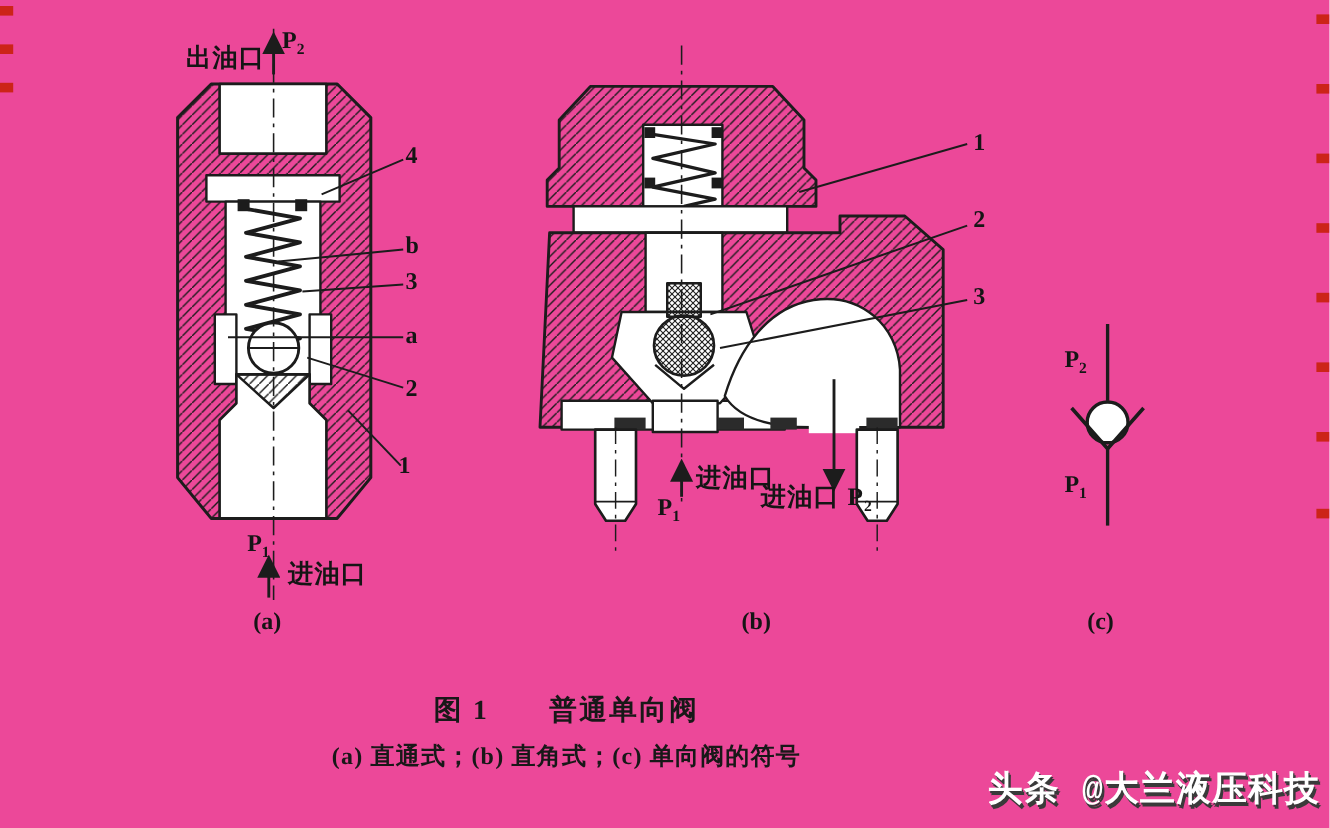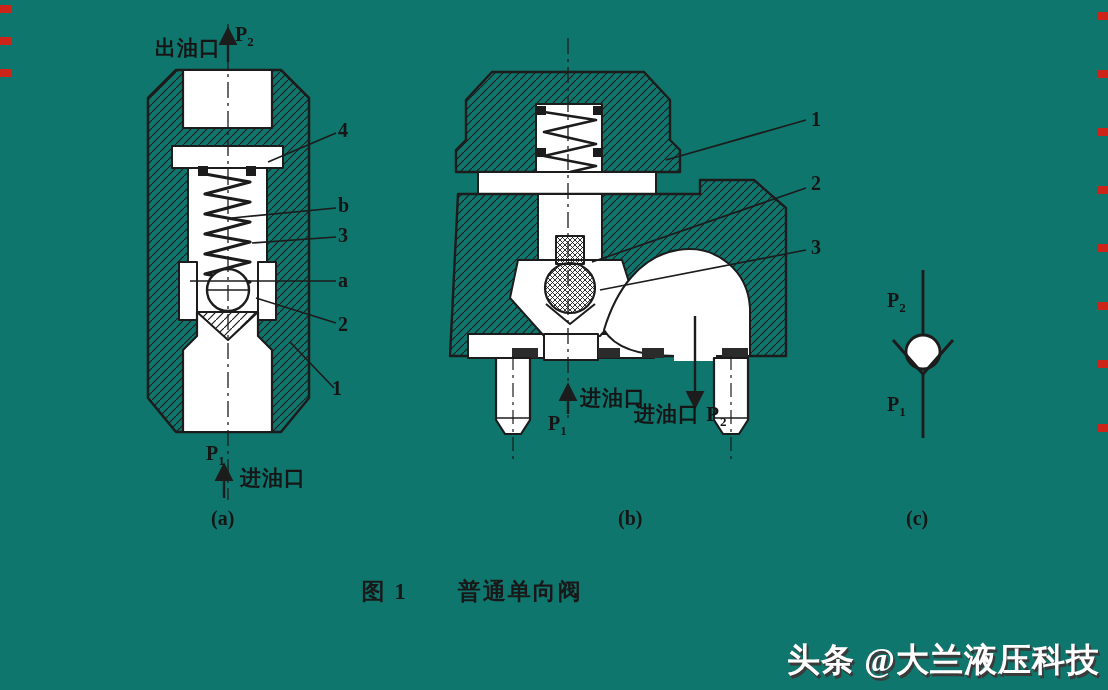--- a/index.html
+++ b/index.html
@@ -1,28 +1,28 @@
 <!DOCTYPE html>
 <html><head>
 <meta charset="utf-8">
 <style>
   html,body{margin:0;padding:0;background:#fff;}
-  #stage{position:relative;width:1108px;height:690px;background:#0f766e;overflow:hidden;
+  #stage{position:relative;width:1108px;height:690px;background:#ec4899;overflow:hidden;
          font-family:"Liberation Serif","DejaVu Serif",serif;color:#1c1c1c;}
   svg{position:absolute;left:0;top:0;}
   .lbl{position:absolute;font-weight:bold;font-size:20px;line-height:1;white-space:nowrap;color:#151515;}
   .cjk{font-size:21px;letter-spacing:1px;}
   .plbl sub{font-size:13px;line-height:0;}
   .cap{position:absolute;left:0;width:944px;text-align:center;font-weight:bold;color:#181818;}
   .cap.title{top:576px;font-size:23px;letter-spacing:2px;}
   .cap.sub{top:617px;font-size:20px;letter-spacing:1px;}
   .cap.leg{top:649px;font-size:20px;letter-spacing:1px;}
   .em{position:absolute;width:11px;height:8px;}
-  #wm{position:absolute;top:638px;right:8px;font-size:33px;font-weight:bold;
-      font-family:Liberation Serif, serif;letter-spacing:1px;white-space:nowrap;margin-left:36px;}
+  #wm{position:absolute;top:638px;right:8px;font-size:29px;font-weight:bold;
+      font-family:Liberation Mono, monospace;letter-spacing:1px;white-space:nowrap;margin-left:36px;}
 </style>
 </head>
 <body>
 
 <div id="stage">
 
   <svg width="1108" height="690" viewBox="0 0 1108 690">
     <defs>
       <pattern id="h" width="8" height="8" patternUnits="userSpaceOnUse">
         <path d="M-2,10 L10,-2" stroke="#1c1c1c" stroke-width="1.2"></path>
@@ -130,20 +130,21 @@
   <span class="lbl cjk" style="left:580px;top:388px;">进油口</span>
   <span class="lbl plbl" style="left:548px;top:413px;"><span>P</span><sub>1</sub></span>
   <span class="lbl cjk plbl" style="left:634px;top:404px;"><span>进油口</span>&nbsp;<span>P</span><sub>2</sub></span>
   <span class="lbl" style="left:618px;top:508px;">(b)</span>
 
   <span class="lbl plbl" style="left:887px;top:290px;"><span>P</span><sub>2</sub></span>
   <span class="lbl plbl" style="left:887px;top:394px;"><span>P</span><sub>1</sub></span>
   <span class="lbl" style="left:906px;top:508px;">(c)</span>
 
   <div class="cap title">图 1　　普通单向阀</div>
+  <div class="cap sub">(a) 直通式；(b) 直角式；(c) 单向阀的符号</div>
 
   <div id="wm" style="color: rgb(255, 255, 255); text-shadow: rgb(58, 58, 58) 2px 3px 0px, rgb(58, 58, 58) 1px 1px 0px;">头条 @大兰液压科技</div>
 
   <div class="em" style="left: 0px; top: 5px; background: rgb(204, 36, 24);"></div>
   <div class="em" style="left: 0px; top: 37px; background: rgb(204, 36, 24);"></div>
   <div class="em" style="left: 0px; top: 69px; background: rgb(204, 36, 24);"></div>
   <div class="em" style="left: 1097px; top: 12px; background: rgb(204, 36, 24);"></div>
   <div class="em" style="left: 1097px; top: 70px; background: rgb(204, 36, 24);"></div>
   <div class="em" style="left: 1097px; top: 128px; background: rgb(204, 36, 24);"></div>
   <div class="em" style="left: 1097px; top: 186px; background: rgb(204, 36, 24);"></div>

